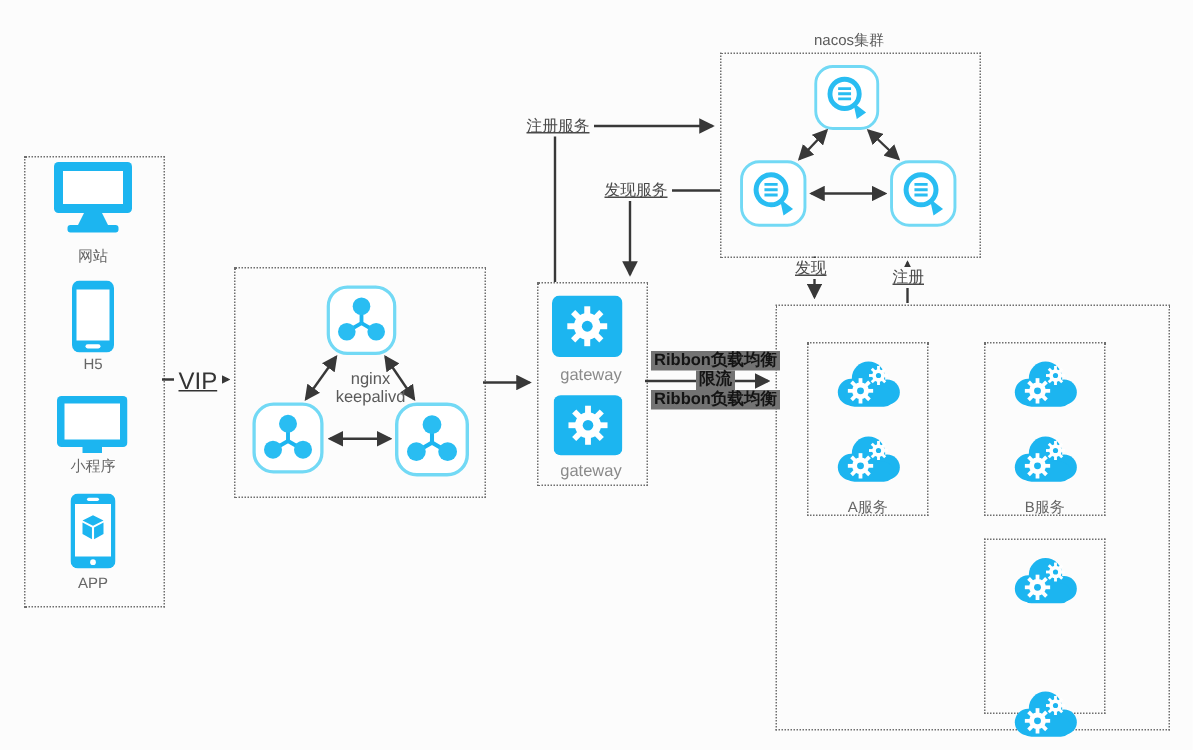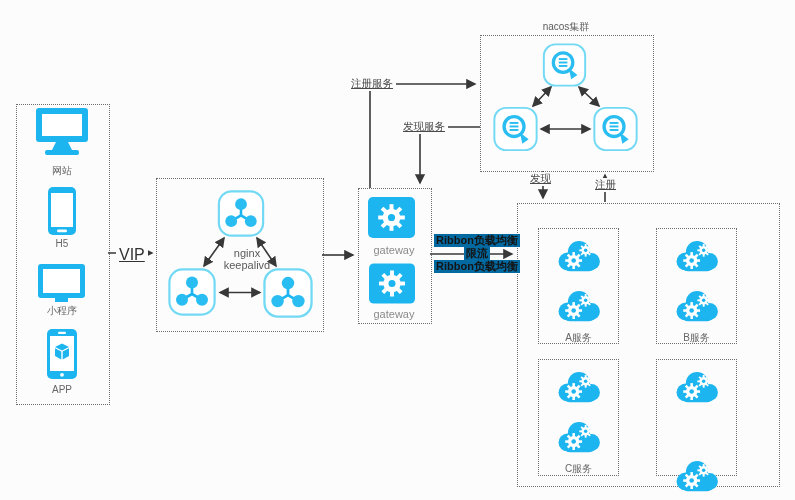--- a/index.html
+++ b/index.html
@@ -48,21 +48,21 @@
   .cluster-text{
     position:absolute;z-index:4;text-align:center;
     color:#5a5a5a;font-size:11px;line-height:12px;
   }
   .gw-label{color:#8a8a8a;font-size:11px;}
   .ribbon-block{
     position:absolute;left:425px;top:234px;width:104px;
     z-index:5;text-align:center;
     font-size:11px;font-weight:700;color:#141414;line-height:13px;
   }
-  .ribbon-block span{background:#0369a1;display:inline-block;padding:0 2px;}
+  .ribbon-block span{background:#737373;display:inline-block;padding:0 2px;}
   .svc-inner{
     display:flex;flex-direction:column;align-items:center;text-align:center;
   }
   .svc-inner .cloud{width:48px;height:38px;}
   .svc-inner .cloud:first-child{margin-top:9px;}
   .svc-inner .cloud + .cloud{margin-top:12px;}
   .svc-label{margin-top:5px;color:#666;font-size:10px;}
   .svc-inner svg{display:block;width:100%;height:100%;}
 </style>
 </head>
@@ -310,33 +310,20 @@
         </svg>
       </div>
     <div class="cloud">
         <svg>
           <use href="#sym-cloud"></use>
         </svg>
       </div>
     <div class="svc-label">B服务</div>
   </div>
 
-  <div class="dashed-box svc-inner" style="left:538px;top:359px;width:79px;height:115px;">
-    <div class="cloud">
-        <svg>
-          <use href="#sym-cloud"></use>
-        </svg>
-      </div>
-    <div class="cloud">
-        <svg>
-          <use href="#sym-cloud"></use>
-        </svg>
-      </div>
-    <div class="svc-label">C服务</div>
-  </div>
 
   <div class="dashed-box svc-inner" style="left:656px;top:359px;width:79px;height:115px;gap:39px;">
     <div class="cloud">
         <svg>
           <use href="#sym-cloud"></use>
         </svg>
       </div>
     <div class="cloud">
         <svg>
           <use href="#sym-cloud"></use>

